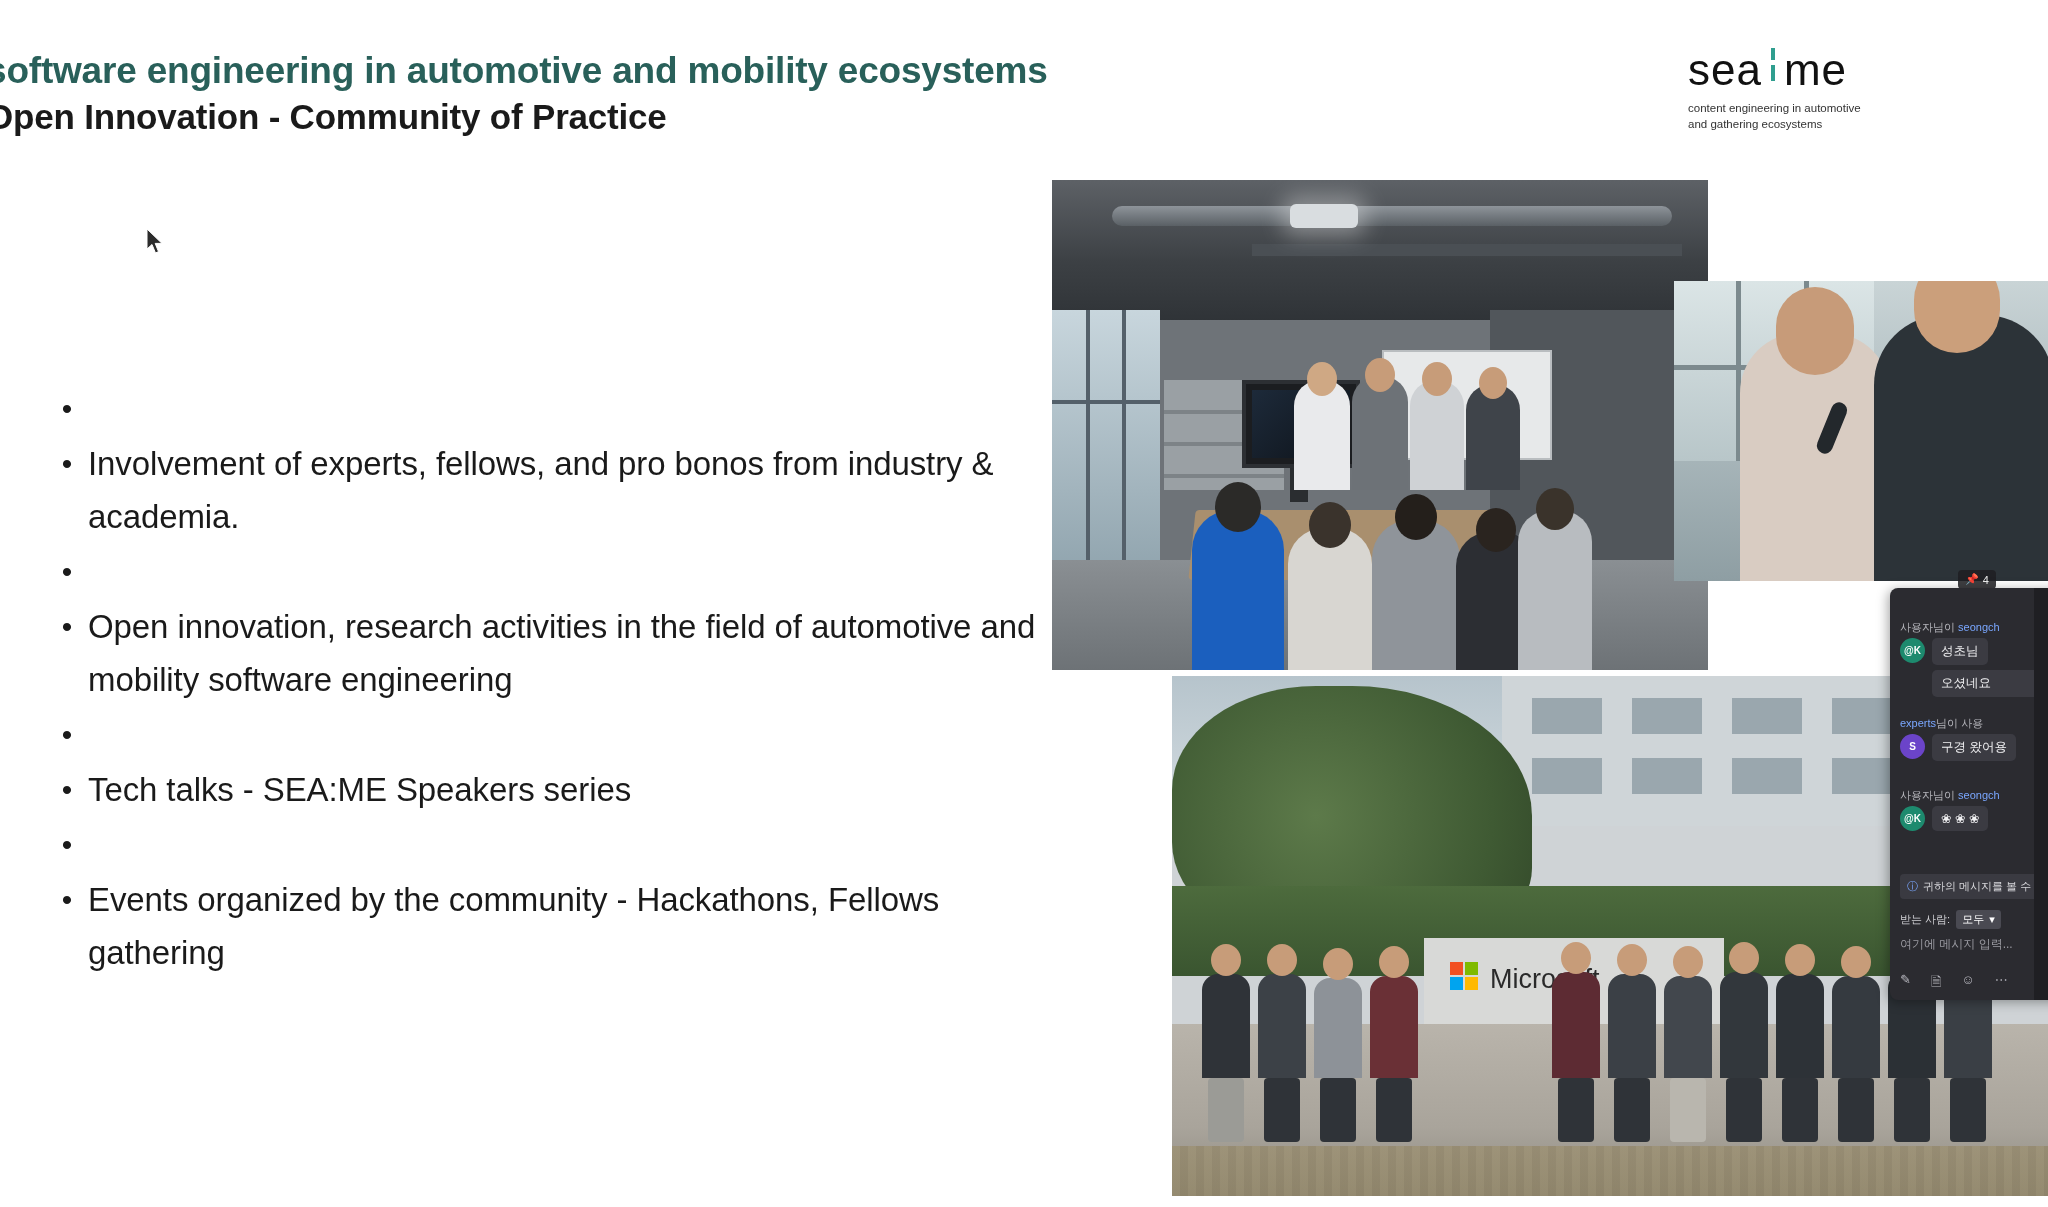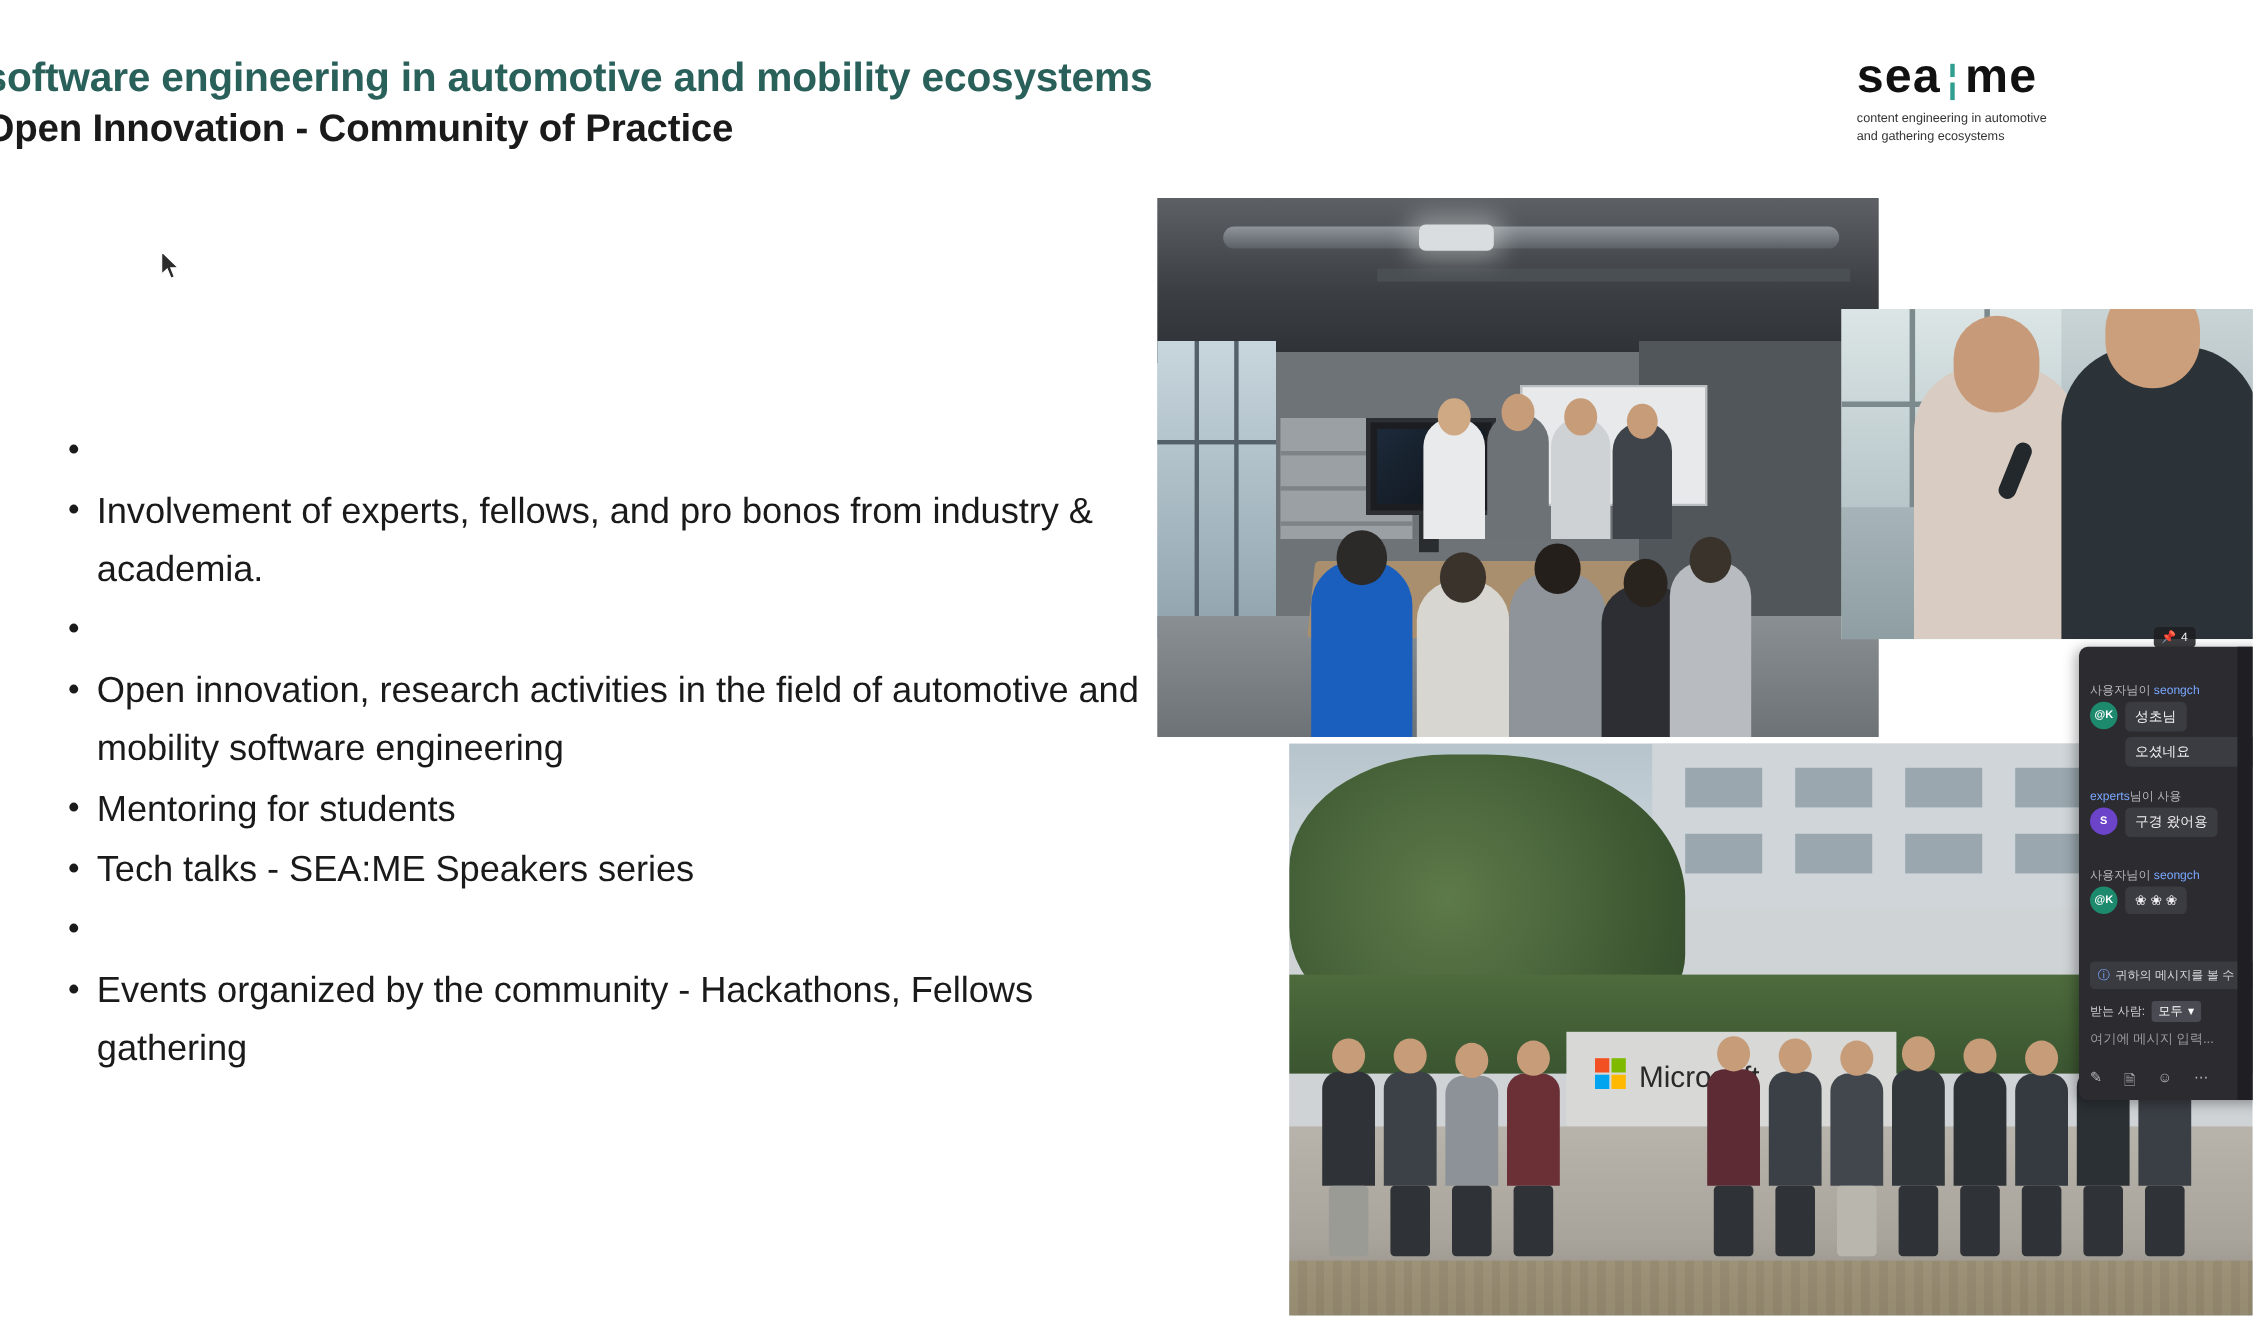--- a/index.html
+++ b/index.html
@@ -41,26 +41,26 @@
 
   
   #logo {
     position: absolute;
     right: 100px; top: 48px;
     width: 260px;
     text-align: left;
   }
   #logo-word {
     font-size: 44px;
-    font-weight: bold;
+    font-weight: normal;
     color: #111;
     letter-spacing: 1px;
     line-height: 1;
     display: flex;
-    align-items: flex-end;
+    align-items: flex-start;
   }
   #logo-bars {
     display: inline-block;
     width: 12px;
     margin: 0 5px;
     position: relative;
     height: 34px;
   }
   #logo-bars i {
     position: absolute;
@@ -320,21 +320,20 @@
     </div>
     <div class="bullet">
       <span class="dot">•</span>
     </div>
     <div class="bullet">
       <span class="dot">•</span>
       <span class="txt">Open innovation, research activities in the field of automotive and mobility software engineering</span>
     </div>
     <div class="bullet">
       <span class="dot">•</span>
-      <span class="txt">Mentoring for students</span>
     </div>
     <div class="bullet">
       <span class="dot">•</span>
       <span class="txt">Tech talks - SEA:ME Speakers series</span>
     </div>
     <div class="bullet">
       <span class="dot">•</span>
     </div>
     <div class="bullet">
       <span class="dot">•</span>

